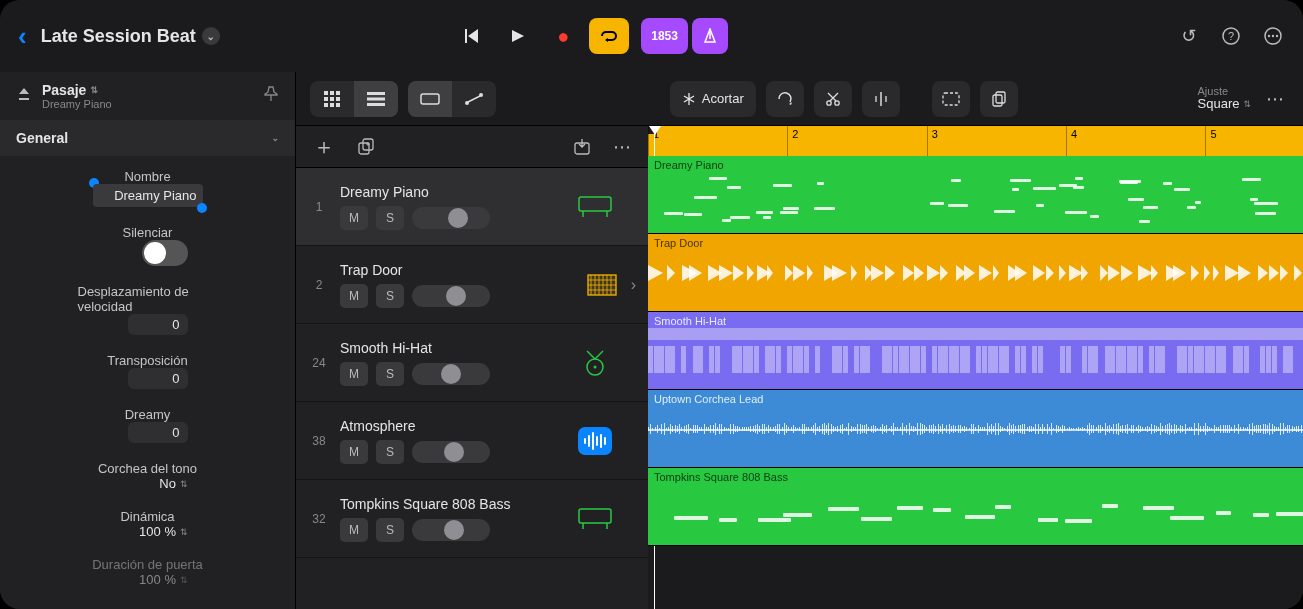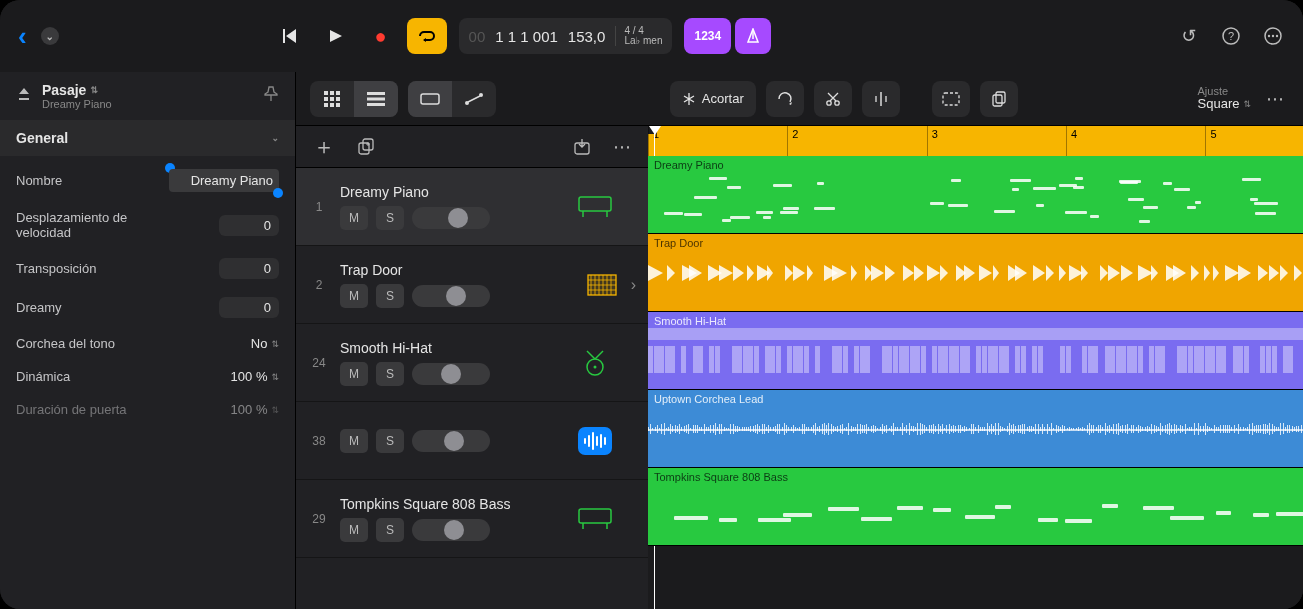--- a/index.html
+++ b/index.html
@@ -29,21 +29,21 @@
   
   .inspector { width: 296px; background: #212124; display: flex; flex-direction: column; border-right: 1px solid #000; }
   .insp-header { display: flex; align-items: center; padding: 10px 16px; gap: 10px; }
   .insp-up { font-size: 16px; color: #bbb; cursor: pointer; }
   .insp-title-block { flex: 1; }
   .insp-title { font-size: 14px; font-weight: 600; display: flex; align-items: center; gap: 4px; }
   .insp-sub { font-size: 11px; color: #888; }
   .insp-pin { color: #888; cursor: pointer; }
   .insp-section-hd { padding: 10px 16px; font-size: 14px; font-weight: 600; background: #2a2a2c; display: flex; justify-content: space-between; align-items: center; cursor: pointer; }
   .insp-rows { padding: 4px 0; }
-  .insp-row { display: flex; align-items: center; justify-content: space-between; padding: 9px 16px; font-size: 13px; color: #c5c5c7; }
+  .insp-row { display: flex; align-items: center; justify-content: space-between; padding: 9px 16px; font-size: 13px; color: #c5c5c7; flex-direction: column; }
   .insp-row .label { flex: 1; }
   .insp-row .val { color: #e5e5e5; min-width: 80px; text-align: right; display: flex; align-items: center; justify-content: flex-end; gap: 4px; }
   .name-field { background: #3a3a3c; color: #e5e5e5; border: none; padding: 4px 6px; border-radius: 4px; width: 110px; text-align: right; font-size: 13px; position: relative; }
   .sel-dot { width: 10px; height: 10px; background: #0a84ff; border-radius: 50%; position: absolute; }
   .color-swatch { width: 72px; height: 22px; border-radius: 6px; background: #28c940; }
   .switch { width: 46px; height: 26px; border-radius: 13px; background: #555; position: relative; cursor: pointer; }
   .switch .knob { width: 22px; height: 22px; border-radius: 50%; background: #fff; position: absolute; top: 2px; left: 2px; transition: left .1s; }
   .switch.on { background: #0a84ff; }
   .switch.on .knob { left: 22px; }
   .num-field { background: #2f2f31; border-radius: 6px; padding: 3px 8px; min-width: 60px; text-align: right; font-size: 13px; }
@@ -95,20 +95,21 @@
   .more-dots { width: 28px; display:flex; align-items:center; justify-content:center; color:#bbb; cursor:pointer; font-size:18px;}
 </style>
 </head>
 <body>
 
 <div class="app">
 
   <div class="topbar">
     <div class="back-chevron">‹</div>
     <div class="project-title">
+      <span>Late Session Beat</span>
       <span class="title-chevron">⌄</span>
     </div>
 
     <div class="transport">
       <div class="tbtn">
         <svg width="18" height="18" viewBox="0 0 18 18">
             <path d="M3 2h2v14H3zM16 2L6 9l10 7z" fill="currentColor"></path>
           </svg>
       </div>
       <div class="tbtn">
@@ -116,31 +117,22 @@
             <path d="M3 2l12 6-12 6z" fill="currentColor"></path>
           </svg>
       </div>
       <div class="tbtn record">●</div>
       <div class="tbtn cycle">
         <svg width="20" height="14" viewBox="0 0 20 14">
             <path d="M3 7a4 4 0 014-4h6a4 4 0 010 8H7" fill="none" stroke="#000" stroke-width="2"></path>
             <path d="M9 13l-3-2 3-2z" fill="#000"></path>
           </svg>
       </div>
-      <div class="lcd">
-        <span class="lcd-seg" style="color:#555">00</span>
-        <span class="lcd-seg">1 1 1 001</span>
-        <span class="lcd-seg">153,0</span>
-        <div class="lcd-small">
-          <span>4 / 4</span>
-          <span>La♭ men</span>
-        </div>
-      </div>
       <div class="mode-btns">
-        <div class="mode-btn">1234</div>
+        <div class="mode-btn">1853</div>
         <div class="mode-btn">
           <svg width="16" height="16" viewBox="0 0 16 16">
               <path d="M8 1l5 13H3z" fill="none" stroke="#fff" stroke-width="1.5"></path>
               <line x1="8" y1="3" x2="8" y2="11" stroke="#fff" stroke-width="1.5"></line>
             </svg>
         </div>
       </div>
     </div>
 
     <div class="topbar-right">
@@ -189,20 +181,28 @@
         <span class="chev-sm">⌄</span>
       </div>
       <div class="insp-rows">
         <div class="insp-row">
           <span class="label">Nombre</span>
           <span class="val" style="position:relative">
             <span class="sel-dot" style="top:-6px; left:-4px"></span>
             <input class="name-field" value="Dreamy Piano" style="">
             <span class="sel-dot" style="bottom:-6px; right:-4px"></span>
           </span>
+        </div>
+        <div class="insp-row">
+          <span class="label">Silenciar</span>
+          <span class="val">
+              <span class="switch">
+                <span class="knob"></span>
+              </span>
+            </span>
         </div>
         <div class="insp-row">
           <span class="label" style="max-width:140px">Desplazamiento de velocidad</span>
           <span class="val">
               <span class="num-field">0</span>
             </span>
         </div>
         <div class="insp-row">
           <span class="label">Transposición</span>
           <span class="val">
@@ -418,20 +418,21 @@
                     <circle cx="14" cy="18" r="1.5" fill="#28c940"></circle>
                     <line x1="14" y1="10" x2="6" y2="2" stroke="#28c940" stroke-width="1.5"></line>
                     <line x1="14" y1="10" x2="22" y2="2" stroke="#28c940" stroke-width="1.5"></line>
                   </svg>
                 </div>
                 <div style="width:12px"></div>
               </div>
               <div class="track-row">
                 <div class="track-num">38</div>
                 <div class="track-main">
+                  <div class="track-name">Atmosphere</div>
                   <div class="track-ctrls">
                     <div class="ms-btn">M</div>
                     <div class="ms-btn">S</div>
                     <div class="vol-slider">
                       <div class="vol-knob" style="left:31.900000000000002px"></div>
                     </div>
                   </div>
                 </div>
                 <div class="track-icon">
                   <div style="width:34px;height:28px;border-radius:7px;background:#0a84ff;display:flex;align-items:center;justify-content:center;gap:2px">
@@ -439,21 +440,21 @@
                     <span style="width:2px;height:12px;background:#fff;border-radius:1px"></span>
                     <span style="width:2px;height:18px;background:#fff;border-radius:1px"></span>
                     <span style="width:2px;height:10px;background:#fff;border-radius:1px"></span>
                     <span style="width:2px;height:14px;background:#fff;border-radius:1px"></span>
                     <span style="width:2px;height:8px;background:#fff;border-radius:1px"></span>
                   </div>
                 </div>
                 <div style="width:12px"></div>
               </div>
               <div class="track-row">
-                <div class="track-num">29</div>
+                <div class="track-num">32</div>
                 <div class="track-main">
                   <div class="track-name">Tompkins Square 808 Bass</div>
                   <div class="track-ctrls">
                     <div class="ms-btn">M</div>
                     <div class="ms-btn">S</div>
                     <div class="vol-slider">
                       <div class="vol-knob" style="left:31.900000000000002px"></div>
                     </div>
                   </div>
                 </div>

